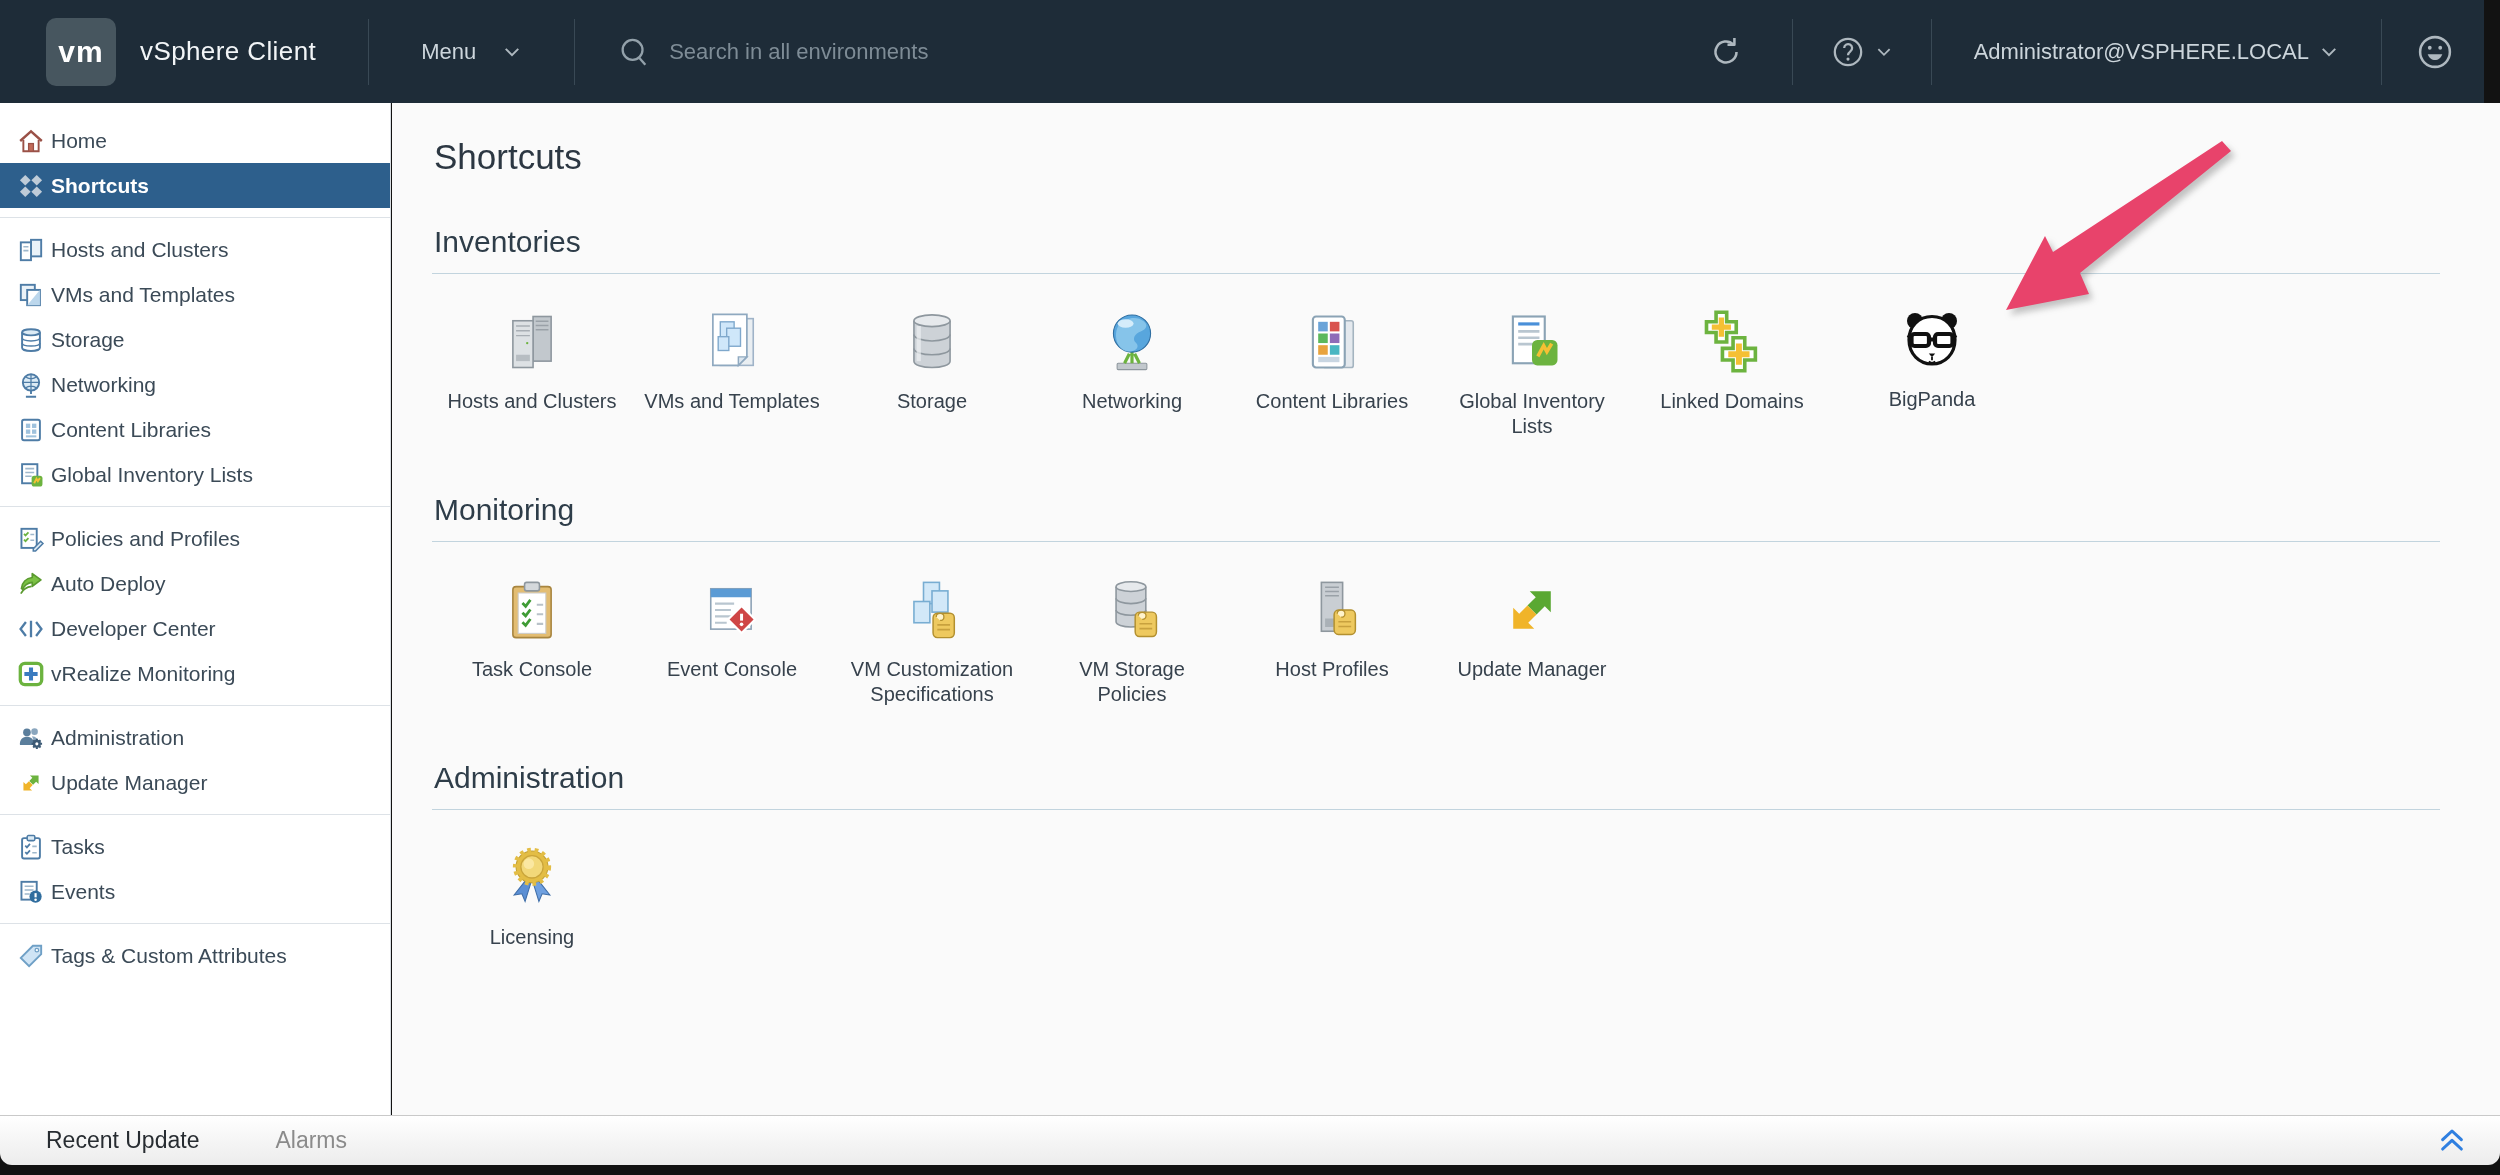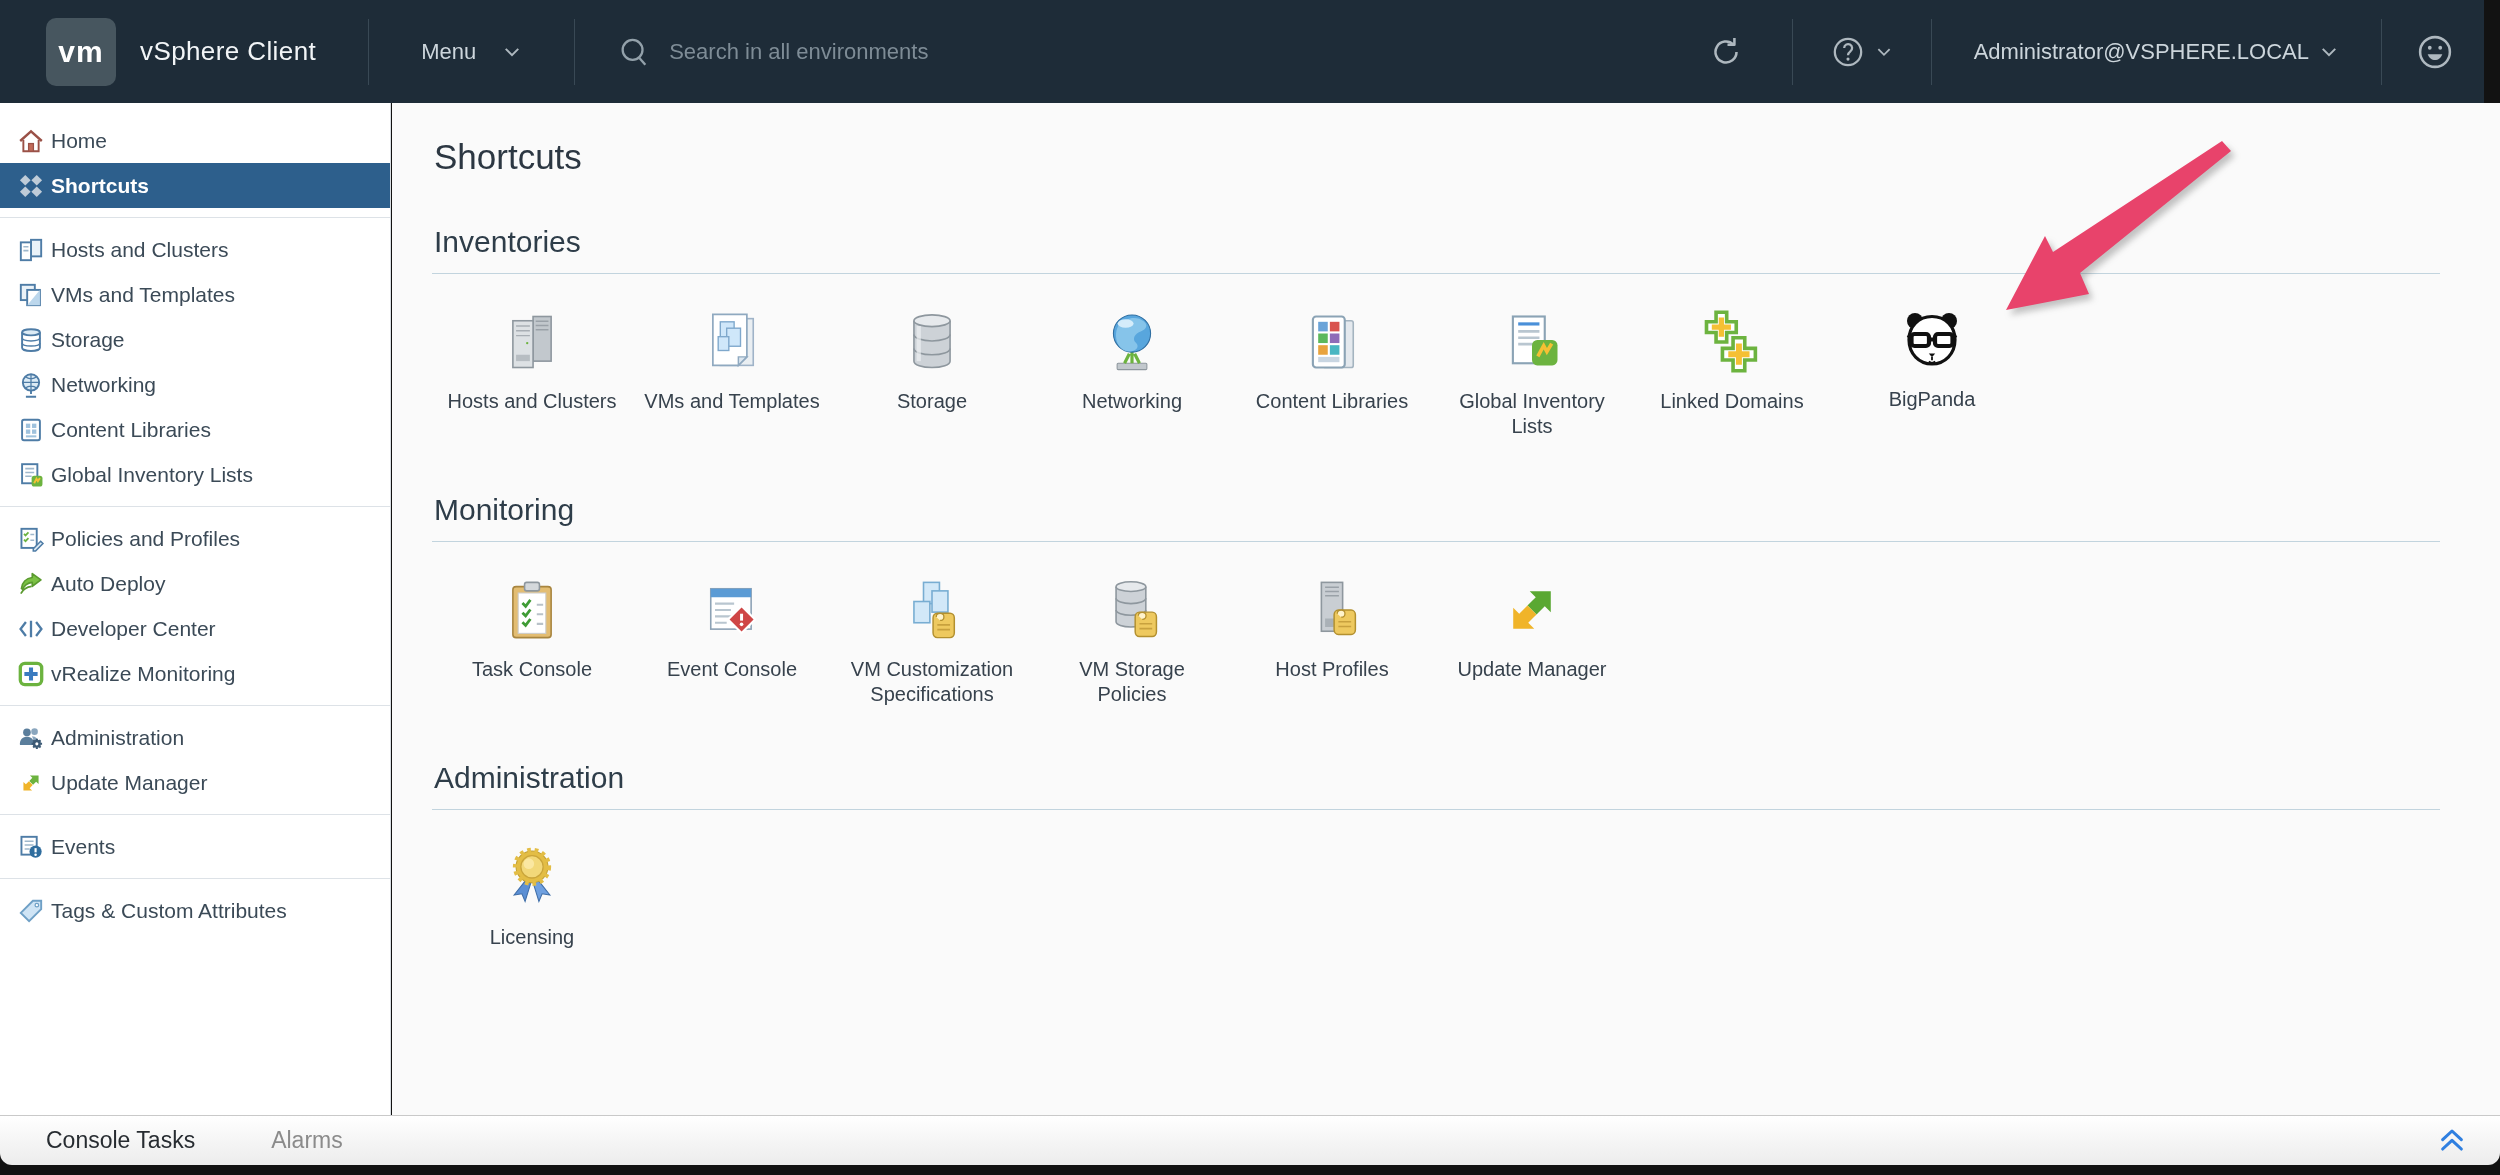--- a/index.html
+++ b/index.html
@@ -321,20 +321,31 @@
             </g>
           </svg>
         </span>
         <span class="nav-label">Update Manager</span>
       </div>
     </div>
     <div class="nav-group">
       <div class="nav-item">
         <span class="nav-icon">
           <svg viewBox="0 0 22 22">
+            <rect x="4" y="4" width="14" height="16" rx="1.5" fill="#fff" stroke="#4e7ca6" stroke-width="1.5"></rect>
+            <rect x="8" y="2" width="6" height="4" rx="1" fill="#dcebf5" stroke="#4e7ca6" stroke-width="1.2"></rect>
+            <path d="M6.5 10l1.3 1.3 2.4-2.7M6.5 15l1.3 1.3 2.4-2.7" fill="none" stroke="#4e7ca6" stroke-width="1.4"></path>
+            <path d="M12 10.5h3.5M12 15.5h3.5" stroke="#9fb8cc" stroke-width="1.2"></path>
+          </svg>
+        </span>
+        <span class="nav-label">Tasks</span>
+      </div>
+      <div class="nav-item">
+        <span class="nav-icon">
+          <svg viewBox="0 0 22 22">
             <rect x="3.5" y="3" width="12" height="14" fill="#fff" stroke="#4e7ca6" stroke-width="1.5"></rect>
             <path d="M6 6.5h7M6 9.5h7M6 12.5h4" stroke="#9fb8cc" stroke-width="1.2"></path>
             <circle cx="14.6" cy="14.6" r="4.8" fill="#2f6d9e"></circle>
             <path d="M14.6 11.9v3.3" stroke="#fff" stroke-width="1.7"></path>
             <circle cx="14.6" cy="17.1" r="1" fill="#fff"></circle>
           </svg>
         </span>
         <span class="nav-label">Events</span>
       </div>
     </div>
@@ -539,21 +550,21 @@
         </div>
       </div>
     </div>
 </div>
 
 <svg class="annotation-arrow" viewBox="0 0 260 200">
   <polygon points="237,16 246,26 95,148 104,169 21,185 60,111 68,127" fill="#e8436b"></polygon>
 </svg>
 
 <div class="footer-bar">
-  <span class="ft-tab active">Console Tasks</span>
+  <span class="ft-tab active">Recent Update</span>
   <span class="ft-tab">Alarms</span>
   <span class="collapse-wrap hicon">
     <svg width="32" height="32" viewBox="0 0 24 24" fill="none" stroke="#2f7fe0" stroke-width="2.3" stroke-linecap="round" stroke-linejoin="round">
       <path d="M5 11 12 4.5 19 11"></path>
         <path d="M5 18 12 11.5 19 18"></path>
     </svg>
   </span>
 </div>
 
 </body></html>

